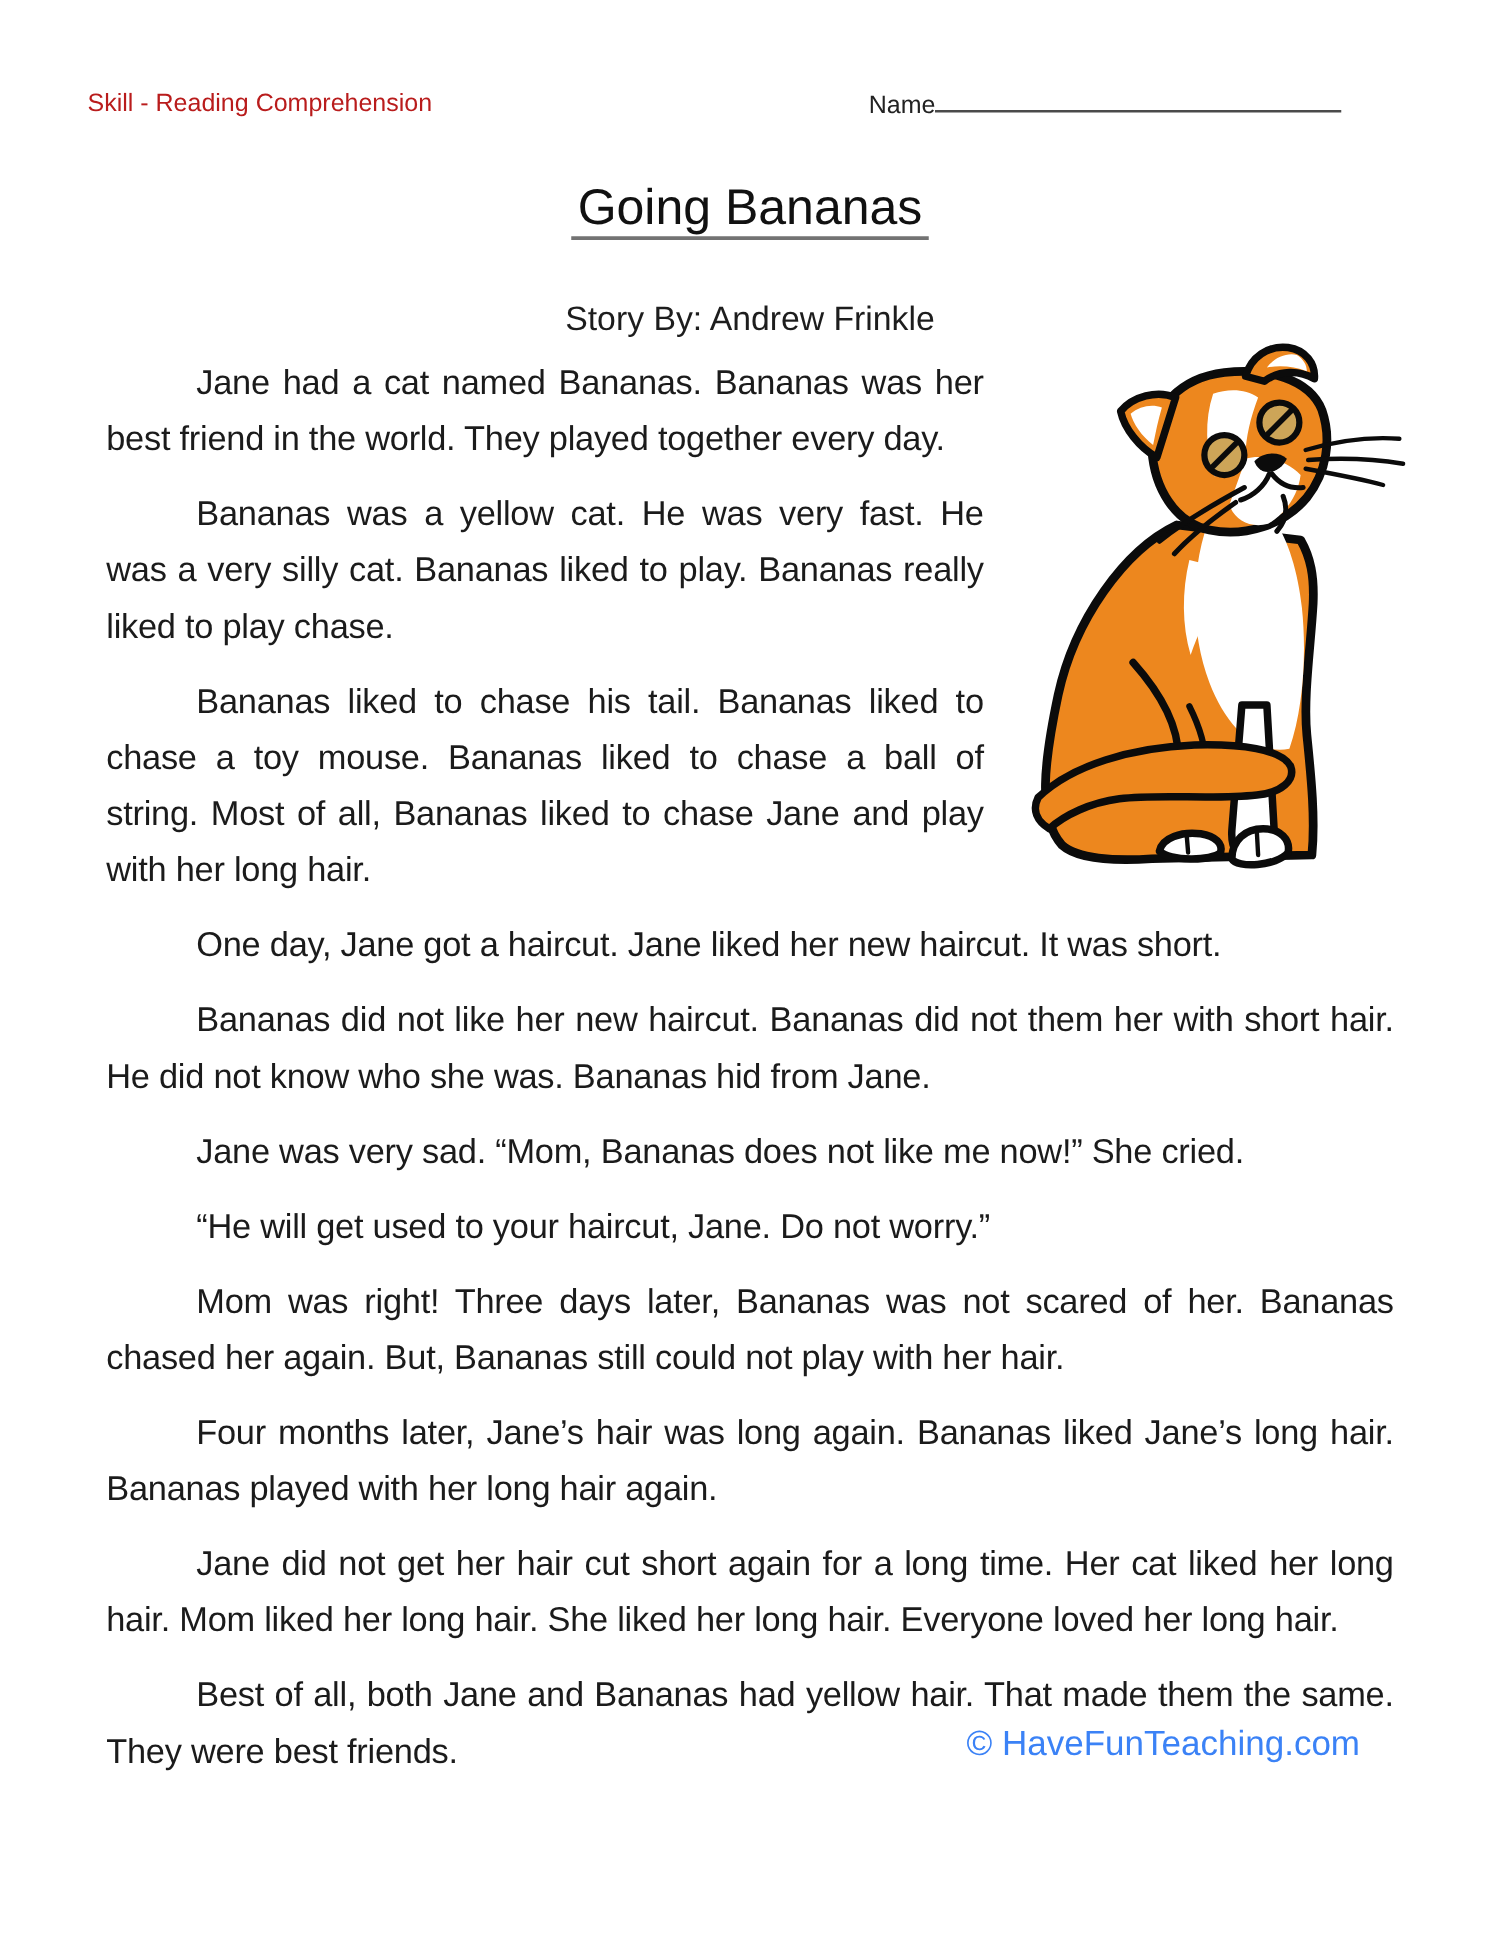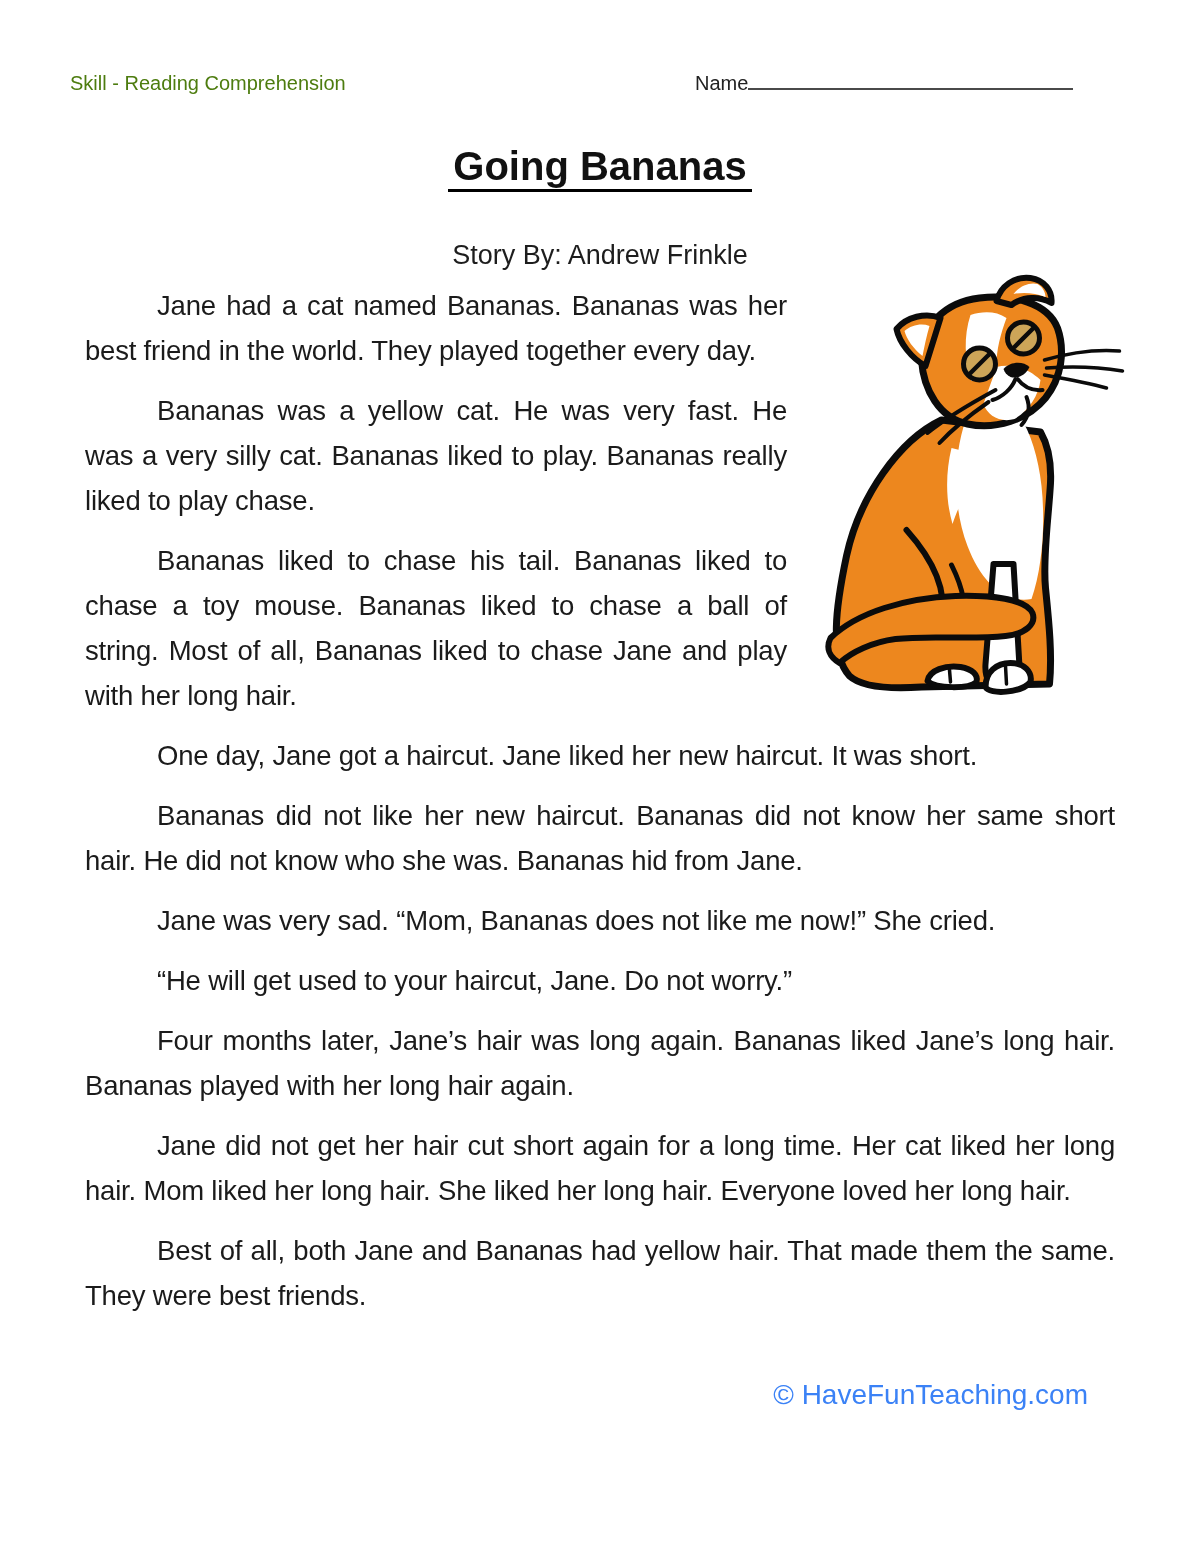--- a/index.html
+++ b/index.html
@@ -1,26 +1,26 @@
 <!DOCTYPE html>
 <html style="--fur: #ED871E; --outline: #0B0B0B; --eyes: #CDA558;"><head>
 <meta charset="utf-8">
 <style>
   html,body { margin:0; padding:0; background:#ffffff; }
   .page {
     position:relative; width:1200px; height:1549px; background:#ffffff;
     font-family:"Liberation Sans", sans-serif; color:#1d1d1d; overflow:hidden;
   }
-  .hdr-left { position:absolute; top:72px; left:70px; font-size:20px; color:#4d7c0f; }
+  .hdr-left { position:absolute; top:72px; left:70px; font-size:20px; color:#b91c1c; }
   .hdr-name { position:absolute; top:72px; left:695px; font-size:20px; color:#222; }
   .name-line { display:inline-block; width:325px; height:16px; border-bottom:2px solid #4a4a4a; }
   .title-wrap { position:absolute; top:143px; left:0; width:100%; text-align:center; }
   .title {
-    display:inline-block; font-size:40px; font-weight:bold; color:#111;
-    border-bottom:3px solid #000000; padding:0 5px; line-height:1.15;
+    display:inline-block; font-size:40px; font-weight:normal; color:#111;
+    border-bottom:3px solid #737373; padding:0 5px; line-height:1.15;
   }
   .byline { position:absolute; top:201px; left:0; width:100%; text-align:center; font-size:27px; color:#1d1d1d;margin-top:39px; }
   .story {
     position:absolute; top:268px; left:70px; width:1060px;
     font-size:27.5px; line-height:45px; text-align:justify; letter-spacing:-0.2px; color:#1b1b1b;
   }
   .story p { margin:15px; text-indent:72px; }
   .cat-illustration { float:right; width:345px; height:450px; margin:0 -12px 0 10px; }
   .footer { position:absolute; top:1379px; right:112px; font-size:28px; color:#3b82f6; }
   
@@ -97,23 +97,24 @@
           <path class="outl" fill="none" stroke-width="4" d="M196,122 C172,135 148,149 128,165"></path>
           <path class="outl" fill="none" stroke-width="4" d="M189,134 C169,148 152,162 140,175"></path>
         </g>
       </svg>
     </div>
 
   <p>Jane had a cat named Bananas. Bananas was her best friend in the world. They played together every day.</p>
       <p>Bananas was a yellow cat. He was very fast. He was a very silly cat. Bananas liked to play. Bananas really liked to play chase.</p>
       <p>Bananas liked to chase his tail. Bananas liked to chase a toy mouse. Bananas liked to chase a ball of string. Most of all, Bananas liked to chase Jane and play with her long hair.</p>
       <p>One day, Jane got a haircut. Jane liked her new haircut. It was short.</p>
-      <p>Bananas did not like her new haircut. Bananas did not know her same short hair. He did not know who she was. Bananas hid from Jane.</p>
+      <p>Bananas did not like her new haircut. Bananas did not them her with short hair. He did not know who she was. Bananas hid from Jane.</p>
       <p>Jane was very sad. “Mom, Bananas does not like me now!” She cried.</p>
       <p>“He will get used to your haircut, Jane. Do not worry.”</p>
+      <p>Mom was right! Three days later, Bananas was not scared of her. Bananas chased her again. But, Bananas still could not play with her hair.</p>
       <p>Four months later, Jane’s hair was long again. Bananas liked Jane’s long hair. Bananas played with her long hair again.</p>
       <p>Jane did not get her hair cut short again for a long time. Her cat liked her long hair. Mom liked her long hair. She liked her long hair. Everyone loved her long hair.</p>
       <p>Best of all, both Jane and Bananas had yellow hair. That made them the same. They were best friends.</p>
     </div>
 
   <div class="footer">© HaveFunTeaching.com</div>
 
 </div>
 
 </body></html>

